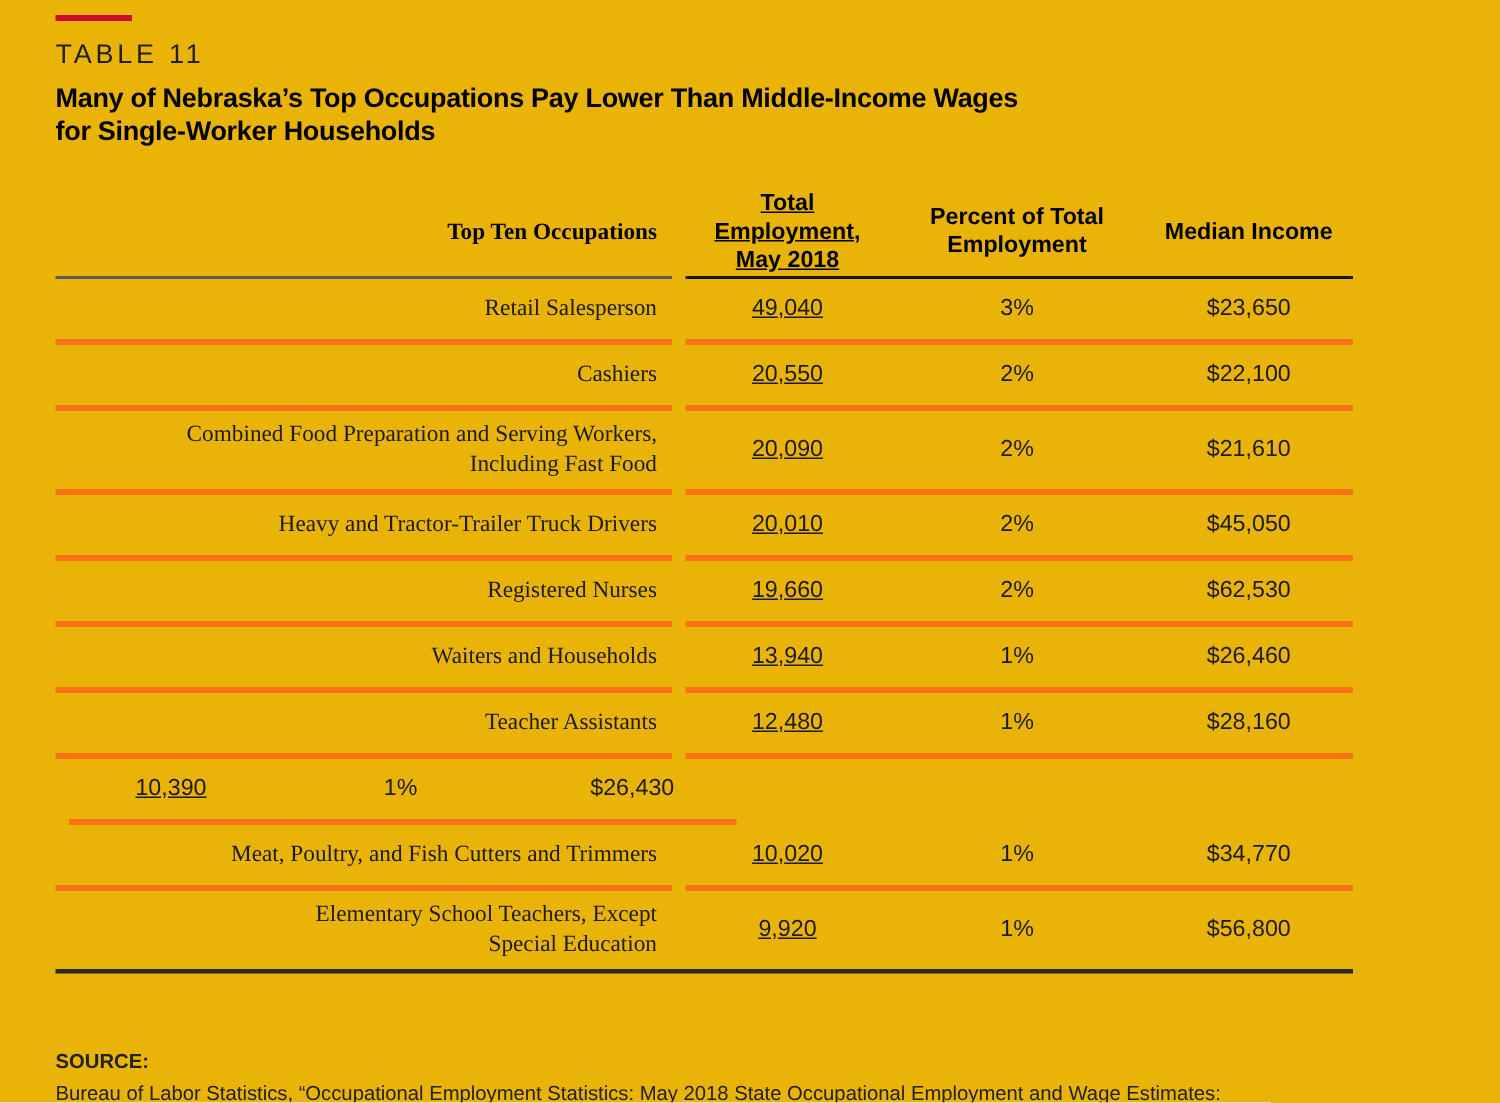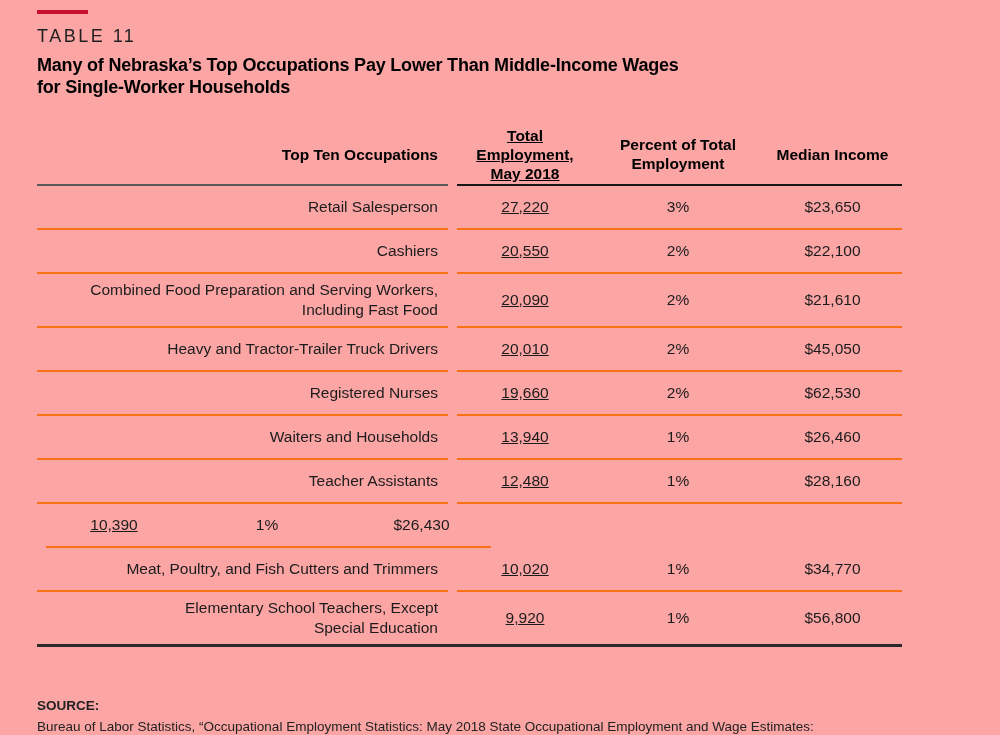--- a/index.html
+++ b/index.html
@@ -2,21 +2,21 @@
 <html><head>
 <meta charset="utf-8">
 <style>
   html, body { margin: 0; padding: 0; background: #ffffff; }
   .page {
     position: relative;
     width: 1000px;
     height: 735px;
     box-sizing: border-box;
     padding: 10px 0 0 37px;
-    background: #fca5a5;
+    background: #eab308;
     font-family: "Liberation Sans", sans-serif;
     color: #111;
     overflow: hidden;
   }
   .accent-bar {
     width: 51px;
     height: 4px;
     background: #c8102e;
   }
   .table-label {
@@ -45,20 +45,21 @@
   .hrow, .row { display: flex; }
   .occ-col {
     width: 411px;
     box-sizing: border-box;
     padding-right: 10px;
     display: flex;
     align-items: center;
     justify-content: flex-end;
     text-align: right;
     white-space: pre-line;
+    font-family: Liberation Serif, serif;
   }
   .data-group {
     width: 445px;
     margin-left: 9px;
     display: flex;
   }
   .dcell {
     display: flex;
     align-items: center;
     justify-content: center;
@@ -68,21 +69,21 @@
   .dcell.c1 { width: 136px; text-decoration: underline; }
   .dcell.c2 { width: 170px; }
   .dcell.c3 { width: 139px; }
 
   .hrow { min-height: 42px; }
   .hrow .occ-col { border-bottom: 2px solid #5a5a5a; font-weight: 700; font-size: 15.5px; color: #000; }
   .hrow .data-group { border-bottom: 2px solid #161616; }
   .hrow .dcell { font-weight: 700; font-size: 15.5px; line-height: 1.22; color: #000; }
 
   .row { min-height: 44px; }
-  .row .occ-col, .row .data-group { border-bottom: 2px solid #f97316; }
+  .row .occ-col, .row .data-group { border-bottom: 4px solid #f97316; }
   .row:last-child .occ-col, .row:last-child .data-group { border-bottom: none; }
   .row .occ-col, .row .dcell {
     font-size: 15.5px;
     line-height: 1.3;
     color: #1c1c1c;
     padding-top: 6px;
     padding-bottom: 6px;
     box-sizing: border-box;
   }
 
@@ -118,21 +119,21 @@
         <div class="dcell c2">Percent of Total
 Employment</div>
         <div class="dcell c3">Median Income</div>
       </div>
     </div>
 
     <div id="table-body">
   <div class="row">
     <div class="occ-col">Retail Salesperson</div>
     <div class="data-group">
-      <div class="dcell c1">27,220</div>
+      <div class="dcell c1">49,040</div>
       <div class="dcell c2">3%</div>
       <div class="dcell c3">$23,650</div>
     </div>
   </div>
 
   <div class="row">
     <div class="occ-col">Cashiers</div>
     <div class="data-group">
       <div class="dcell c1">20,550</div>
       <div class="dcell c2">2%</div>

